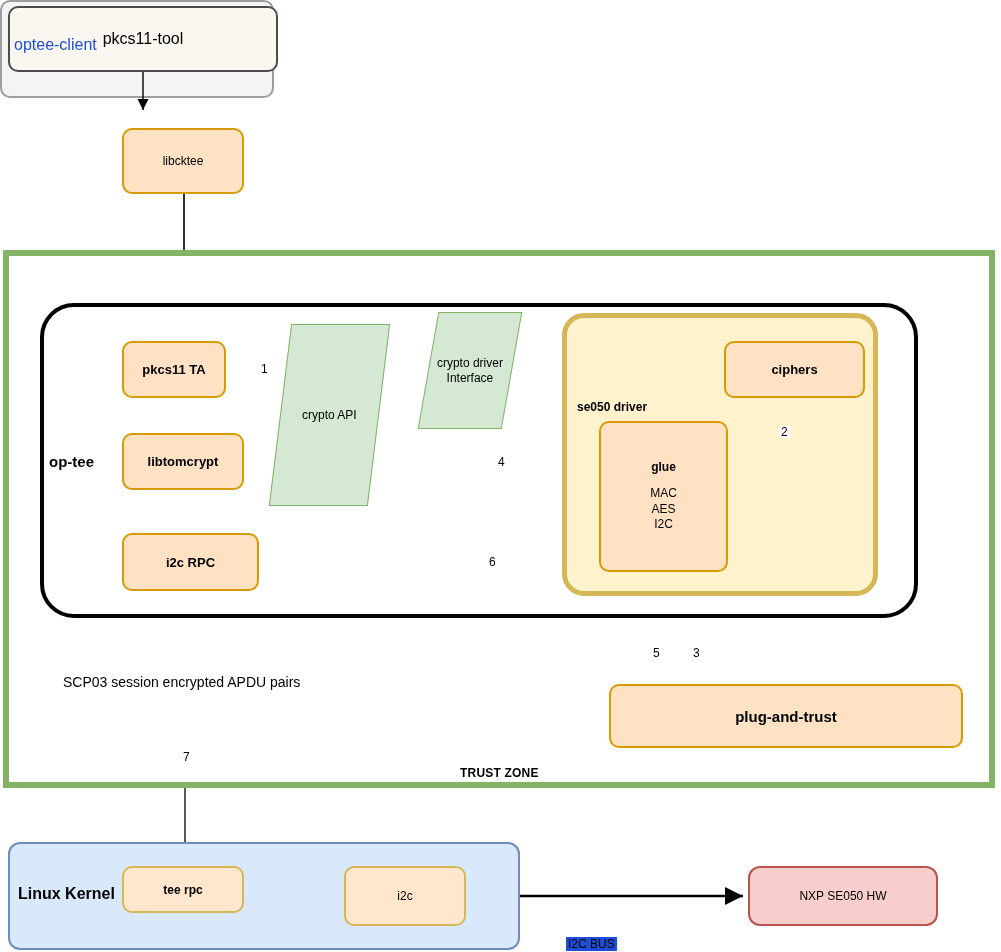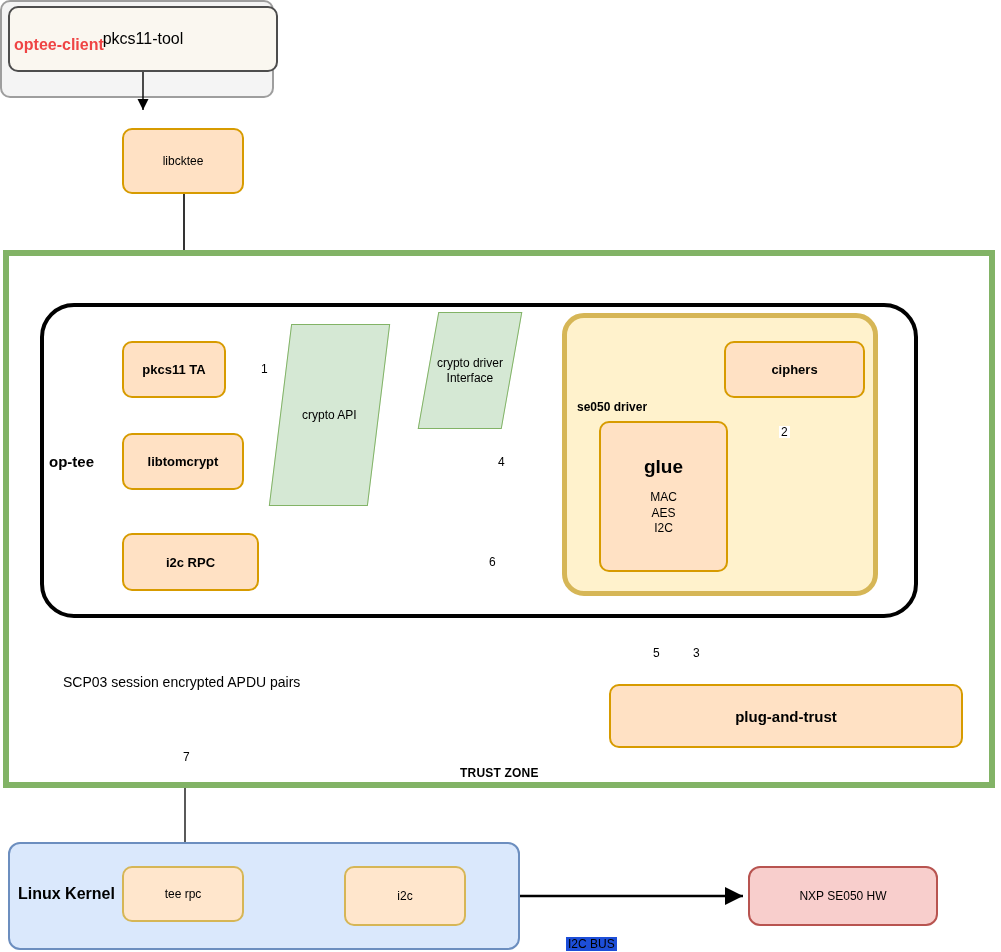--- a/index.html
+++ b/index.html
@@ -36,21 +36,21 @@
   }
   #optee-client-box {
     left: 8px; top: 114px; width: 270px; height: 94px;
     background: #f4f4f4;
     border: 2px solid #9e9e9e;
     border-radius: 10px;
   }
   #optee-client-label {
     position: absolute;
     left: 14px; top: 36px;
-    font-size: 16px; font-weight: bold; color: #ef4444;
+    font-size: 16px; font-weight: normal; color: #1d4ed8;
   }
   
   .orange {
     background: #ffe1c4;
     border: 2px solid #d79b00;
     border-radius: 10px;
     color: #000;
   }
   .orange-light {
     background: #ffe6cc;
@@ -132,21 +132,21 @@
     position: absolute;
     left: 577px; top: 400px;
     font-size: 12px; font-weight: bold; color: #000;
   }
   #ciphers { left: 724px; top: 341px; width: 141px; height: 57px; font-size: 13px; font-weight: bold; }
   #glue {
     left: 599px; top: 421px; width: 129px; height: 151px;
     flex-direction: column;
     font-size: 12px;
   }
-  #glue .glue-title { font-size: 19px; font-weight: bold; margin-bottom: 12px; }
+  #glue .glue-title { font-size: 12px; font-weight: bold; margin-bottom: 12px; }
   #glue .glue-list { line-height: 1.3; font-size: 12px; }
   #plug-and-trust {
     left: 609px; top: 684px; width: 354px; height: 64px;
     font-size: 15px; font-weight: bold;
   }
   
   #scp03-note {
     position: absolute;
     left: 63px; top: 674px;
     font-size: 14px; color: #000; white-space: nowrap;
@@ -158,21 +158,21 @@
     background: #dae8fc;
     border: 2px solid #6c8ebf;
     border-radius: 12px;
     box-sizing: border-box;
   }
   #linux-kernel-label {
     position: absolute;
     left: 18px; top: 885px;
     font-size: 16px; font-weight: bold; color: #000; text-align: center;
   }
-  #tee-rpc { left: 122px; top: 866px; width: 122px; height: 56px; font-size: 12px; }
+  #tee-rpc { left: 122px; top: 866px; width: 122px; height: 47px; font-size: 12px; font-weight: bold; }
   #i2c     { left: 344px; top: 866px; width: 122px; height: 60px; font-size: 12px; }
   #nxp-hw {
     left: 748px; top: 866px; width: 190px; height: 60px;
     background: #f8cecc;
     border: 2px solid #b85450;
     border-radius: 12px;
     font-size: 12px; color: #000;
   }
   #i2c-bus-label {
     position: absolute;

